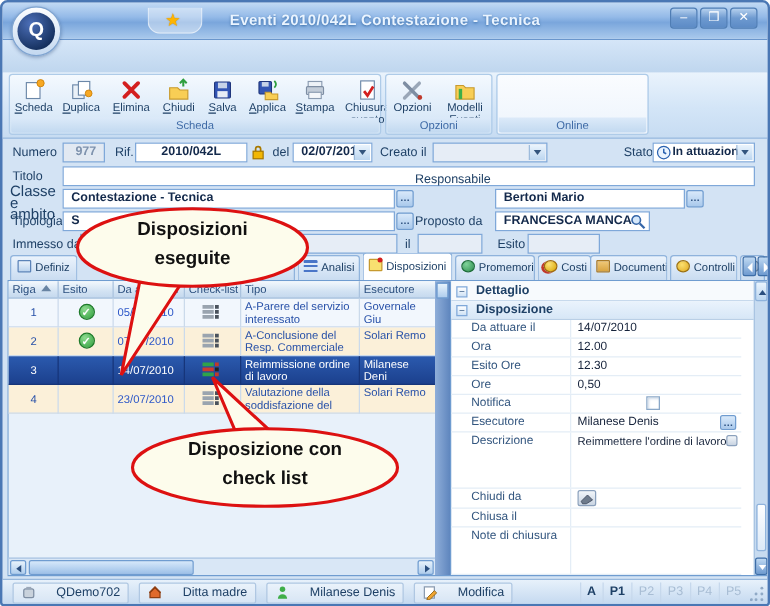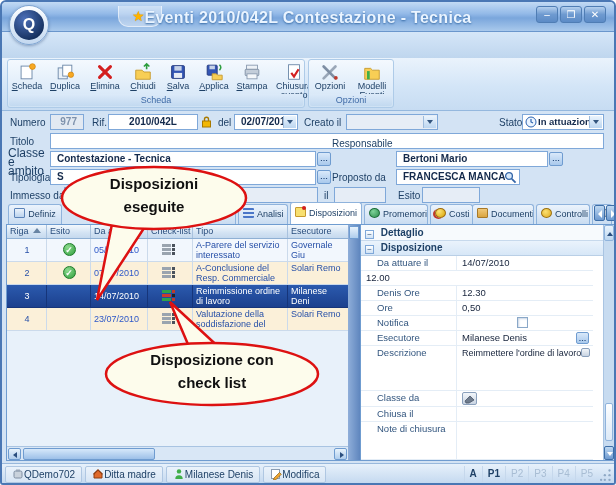--- a/index.html
+++ b/index.html
@@ -12,21 +12,21 @@
     background:linear-gradient(#C2DAF4 0%,#94BAE8 40%,#7AA6DC 55%,#A9C9EC 100%);
     border-bottom:1px solid #6A96CC;border-radius:4px 4px 0 0}
   .qab-bump{position:absolute;left:116px;top:4px;width:44px;height:21px;border-radius:0 0 10px 10px;
     background:rgba(255,255,255,.38);border:1px solid rgba(255,255,255,.55);border-top:none}
   .orb{position:absolute;left:7px;top:3px;width:40px;height:40px;border-radius:50%;z-index:30;
     background:linear-gradient(#FDFEFF,#C3D8F0);border:1px solid #7FA4D0;box-shadow:0 1px 3px rgba(30,60,110,.4)}
   .orb-inner{position:absolute;left:4px;top:4px;width:30px;height:30px;border-radius:50%;
     background:radial-gradient(circle at 35% 30%,#4C6FB8,#15305E 75%);color:#fff;
     font-weight:bold;font-size:16px;text-align:center;line-height:29px}
   .star{position:absolute;left:130px;top:6px;font-size:14px;color:#FFB400;text-shadow:0 0 1px #B07500;cursor:default}
-  .title-text{position:absolute;left:0;top:7px;width:100%;text-align:center;font-size:16px;font-weight:600;
+  .title-text{position:absolute;left:0;top:7px;width:100%;text-align:center;font-size:12px;font-weight:600;
     color:#EAF4FF;text-shadow:0 1px 2px #3A6EA8;letter-spacing:.3px}
   .winbtns{position:absolute;right:8px;top:4px;display:flex;gap:2px}
   .wbtn{width:22px;height:17px;border:1px solid #4F7DB4;border-radius:3px;color:#fff;font-size:10px;
     line-height:15px;text-align:center;background:linear-gradient(#B5D0EE,#6E9AD0 50%,#5C8BC6)}
   
   .ribtabs{position:absolute;left:0;top:30px;width:100%;height:26px;
     background:linear-gradient(#D5E6F8,#BFD6EE)}
   .rtab{position:absolute;height:21px;top:35px;text-align:center;font-size:10.5px;color:#1E4066;line-height:20px}
   .rtab.active{top:33px;height:23px;background:linear-gradient(#FDFEFF,#EAF2FB);border:1px solid #8FB3DC;
     border-bottom:none;border-radius:4px 4px 0 0;font-weight:bold}
@@ -137,21 +137,21 @@
     border-right:3px solid transparent;border-bottom:4px solid #2A4E7E}
   .dthumb{position:absolute;left:1px;top:178px;width:8px;height:38px;background:linear-gradient(#FDFEFF,#DCE9F7);
     border:1px solid #8FB3DC;border-radius:2px}
   .ddown{position:absolute;left:0;bottom:0;width:10px;height:14px;background:linear-gradient(#BFD9F2,#6E9AD0);
     border:1px solid #3D6EA8;border-radius:2px}
   .ddown::after{content:"";position:absolute;left:2px;top:5px;border-left:3px solid transparent;
     border-right:3px solid transparent;border-top:4px solid #fff}
   
   .statusbar{position:absolute;left:0;top:461px;width:100%;height:21px;border-top:1px solid #98B8DC;
     background:linear-gradient(#E7F1FB,#C3D8EF);display:flex;align-items:center;font-size:10px;color:#1E4066}
-  .spanel{display:flex;align-items:center;gap:0;height:17px;margin-left:3px;padding:0 6px;
+  .spanel{display:flex;align-items:center;gap:16px;height:17px;margin-left:8px;padding:0 6px;
     background:rgba(255,255,255,.3);border:1px solid #AFC7E2;border-radius:2px;white-space:nowrap}
   .sflags{margin-left:auto;display:flex;align-items:center;height:17px}
   .sflag{padding:0 5px;border-left:1px solid #C6D8EC;line-height:16px;font-weight:bold;color:#1E4066}
   .sflag.off{color:#A8BDD4;font-weight:normal}
   .grip{width:12px;height:14px;margin:0 2px}
   
   .bubsvg{position:absolute;z-index:60;pointer-events:none}
   .bubtxt{position:absolute;z-index:61;text-align:center;font-size:15px;font-weight:bold;color:#101010;
     font-family:"Liberation Sans",sans-serif;pointer-events:none}
 </style>
@@ -262,20 +262,23 @@
           <svg class="ric" viewBox="0 0 22 22">
             <path d="M3 7 h6.5 l2 2 H19 v10 H3 z" fill="#F8CE55" stroke="#C79A2E"></path>
             <rect x="5.5" y="10" width="3" height="9" fill="#3FAE49"></rect>
             </svg>
           <span class="rbl">Modelli Eventi</span>
         </div>
       </div>
       <div class="rglabel">Opzioni</div>
     </div>
 
+    <div class="rgroup lighter" style="left:395px;width:122px">
+      <div class="rglabel">Online</div>
+    </div>
   </div>
 
   <div>
     <span class="lbl" style="left:8px;top:115px">Numero</span>
     <span class="fld numf" style="left:48px;top:112px;width:34px">977</span>
     <span class="lbl" style="left:90px;top:115px">Rif.</span>
     <span class="fld ctr" style="left:106px;top:112px;width:90px">2010/042L</span>
     <svg class="abs" style="left:198px;top:113px" width="13" height="14" viewBox="0 0 13 14">
       <rect x="2.5" y="6" width="8" height="6" fill="#F2B705" stroke="#A87900"></rect>
       <path d="M4.5 6 V4.2 a2 2 0 0 1 4 0 V6" fill="none" stroke="#A87900" stroke-width="1.4"></path>
@@ -454,24 +457,25 @@
       <div class="dgroup">
         <span class="ibox">−</span>
         <span>Disposizione</span>
       </div>
 
       <div class="drow" style="top:31px;height:15px">
         <span class="dlbl">Da attuare il</span>
         <span class="dval">14/07/2010</span>
         </div>
       <div class="drow" style="top:46px;height:15px">
+        <span class="dlbl">Ora</span>
         <span class="dval">12.00</span>
         </div>
       <div class="drow" style="top:61px;height:15px">
-        <span class="dlbl">Denis Ore</span>
+        <span class="dlbl">Esito Ore</span>
         <span class="dval">12.30</span>
         </div>
       <div class="drow" style="top:76px;height:15px">
         <span class="dlbl">Ore</span>
         <span class="dval">0,50</span>
         </div>
       <div class="drow" style="top:91px;height:15px">
         <span class="dlbl">Notifica</span>
         <span class="dval"><span class="chk"></span></span>
         </div>
@@ -479,21 +483,21 @@
         <span class="dlbl">Esecutore</span>
         <span class="dval">Milanese Denis</span>
         <span class="dotbtn" style="right:4px;top:1px;width:13px;height:12px;position:absolute">…</span>
         </div>
       <div class="drow" style="top:121px;height:45px;align-items:flex-start">
         <span class="dlbl" style="height:100%">Descrizione</span>
         <span class="dval" style="font-size:9px">Reimmettere l'ordine di lavoro</span>
         <span class="minibtn" style="right:3px;top:2px;width:9px;height:9px;position:absolute"></span>
         </div>
       <div class="drow" style="top:166px;height:16px">
-        <span class="dlbl">Classe da</span>
+        <span class="dlbl">Chiudi da</span>
         <span class="dval"><span class="minibtn" style="position:relative;display:inline-block;margin-top:1px"><svg width="13" height="11" viewBox="0 0 13 11">
                 <path d="M2 8 L7 3 L11 7 L6 10 L3 10 z" fill="#6E7B8C" stroke="#4A5568" stroke-width=".8"></path>
               </svg></span><span></span></span>
         </div>
       <div class="drow" style="top:182px;height:15px">
         <span class="dlbl">Chiusa il</span>
         <span class="dval"></span>
         </div>
       <div class="drow" style="top:197px;height:38px;align-items:flex-end">
         <span class="dlbl" style="height:100%">Note di chiusura</span>

